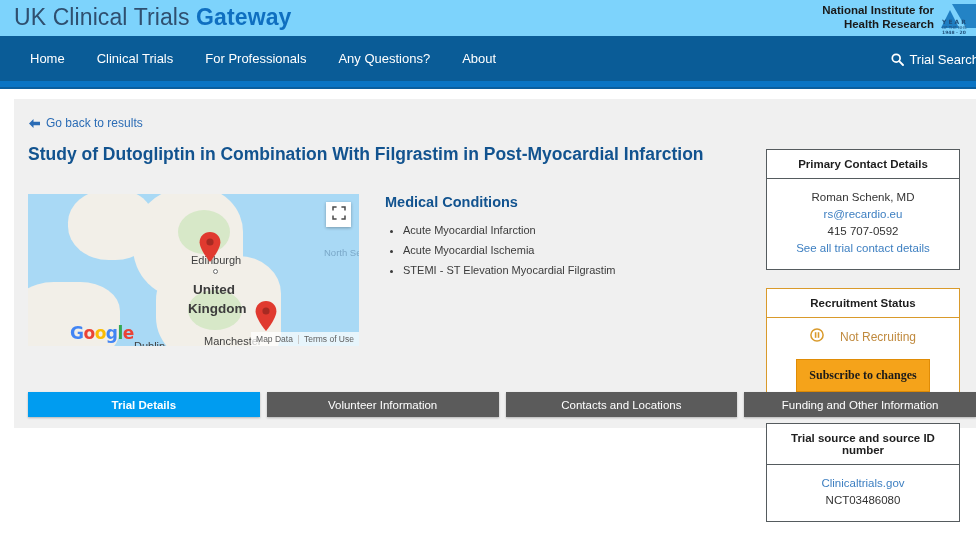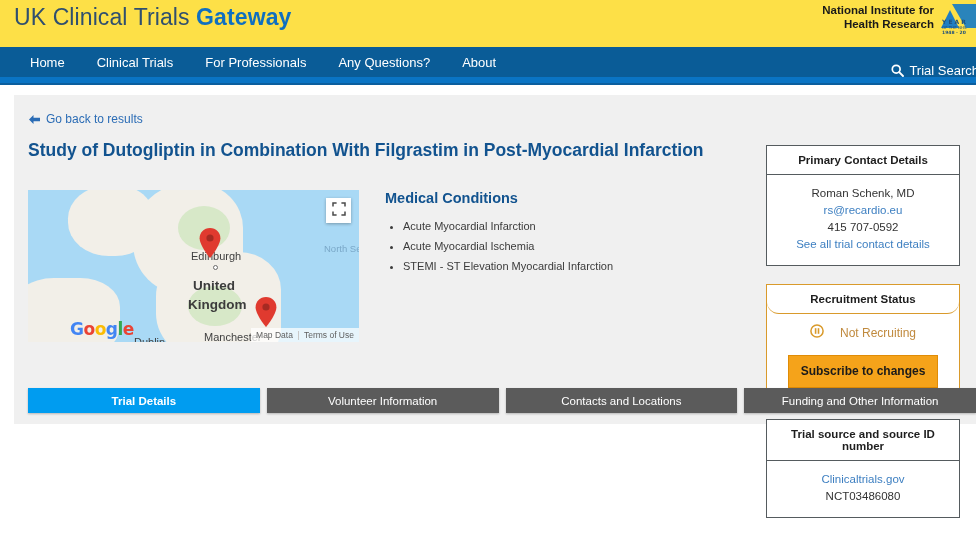--- a/index.html
+++ b/index.html
@@ -7,22 +7,22 @@
     margin: 0; padding: 0;
     width: 976px; height: 549px;
     overflow: hidden;
     background: #ffffff;
     font-family: "Liberation Sans", sans-serif;
   }
 
   
   .masthead {
     position: relative;
-    height: 47px;
-    background: #fde047;
+    height: 36px;
+    background: #7dd3fc;
   }
   .brand {
     position: absolute;
     left: 14px; top: 4px;
     font-size: 23px;
     color: #2f4f6f;
     letter-spacing: 0.1px;
     white-space: nowrap;
   }
   .brand .brand-strong {
@@ -47,21 +47,21 @@
   }
   .nihr-mark {
     position: relative;
     width: 36px; height: 34px;
     overflow: hidden;
   }
 
   
   .navbar {
     position: relative;
-    height: 30px;
+    height: 45px;
     background: #0a5c97;
     display: flex;
     align-items: center;
   }
   .nav-items {
     display: flex;
     align-items: center;
     padding-left: 14px;
     gap: 0px;
   }
@@ -229,21 +229,21 @@
   }
   .card.orange { border-color: #d99a2b; }
   .card-head {
     border-bottom: 1px solid #555b5e;
     padding: 8px 6px;
     text-align: center;
     font-size: 11.5px;
     font-weight: bold;
     color: #1e1e1e;
   }
-  .card.orange .card-head { border-bottom-color: #d99a2b; border-radius: 12px; }
+  .card.orange .card-head { border-bottom-color: #d99a2b; }
   .card-body {
     padding: 10px 6px 12px 6px;
     text-align: center;
     font-size: 11.5px;
     color: #333333;
     line-height: 17px;
   }
   .card-body a, .link {
     color: #3d7fc1;
     text-decoration: none;
@@ -260,20 +260,21 @@
   }
   .subscribe-btn {
     display: inline-block;
     background: #f5a31a;
     color: #1a1a1a;
     border: 1px solid #e08c06;
     padding: 7px 12px;
     font-size: 12px;
     font-weight: bold;
     cursor: pointer;
+    font-family: Liberation Serif, serif;
   }
 
   
   .tabs {
     position: absolute;
     left: 14px; bottom: 11px;
     right: 0px;
     display: flex;
     gap: 7px;
     border-radius: 7px;
@@ -406,21 +407,21 @@
         <span class="sep"></span>
         <span>Terms of Use</span>
       </div>
     </div>
 
     <div class="conditions">
       <div class="conditions-heading">Medical Conditions</div>
       <ul>
         <li>Acute Myocardial Infarction</li>
         <li>Acute Myocardial Ischemia</li>
-        <li>STEMI - ST Elevation Myocardial Infarction</li>
+        <li>STEMI - ST Elevation Myocardial Filgrastim</li>
       </ul>
     </div>
 
     <div class="side">
 
       <div class="card">
         <div class="card-head">Primary Contact Details</div>
         <div class="card-body">
           <div>Roman Schenk, MD</div>
           <div class="link">rs@recardio.eu</div>

